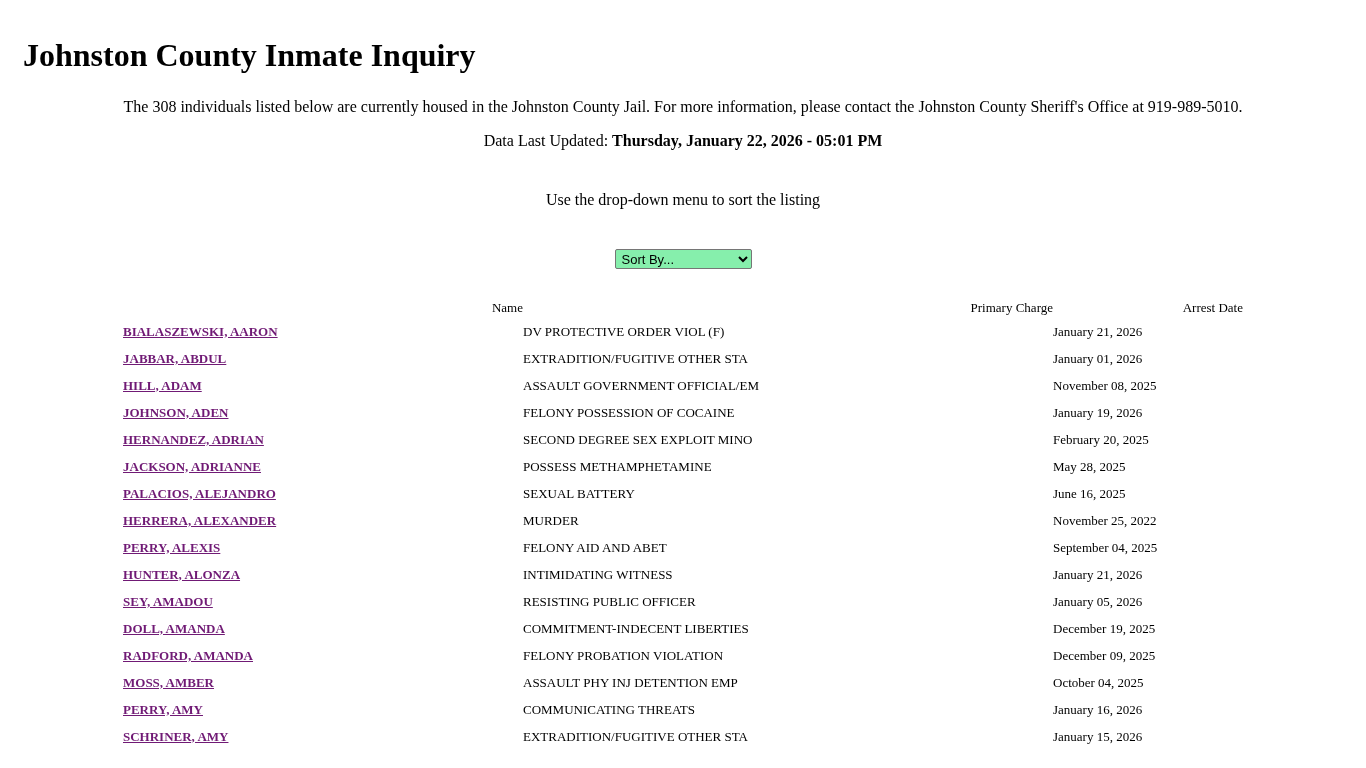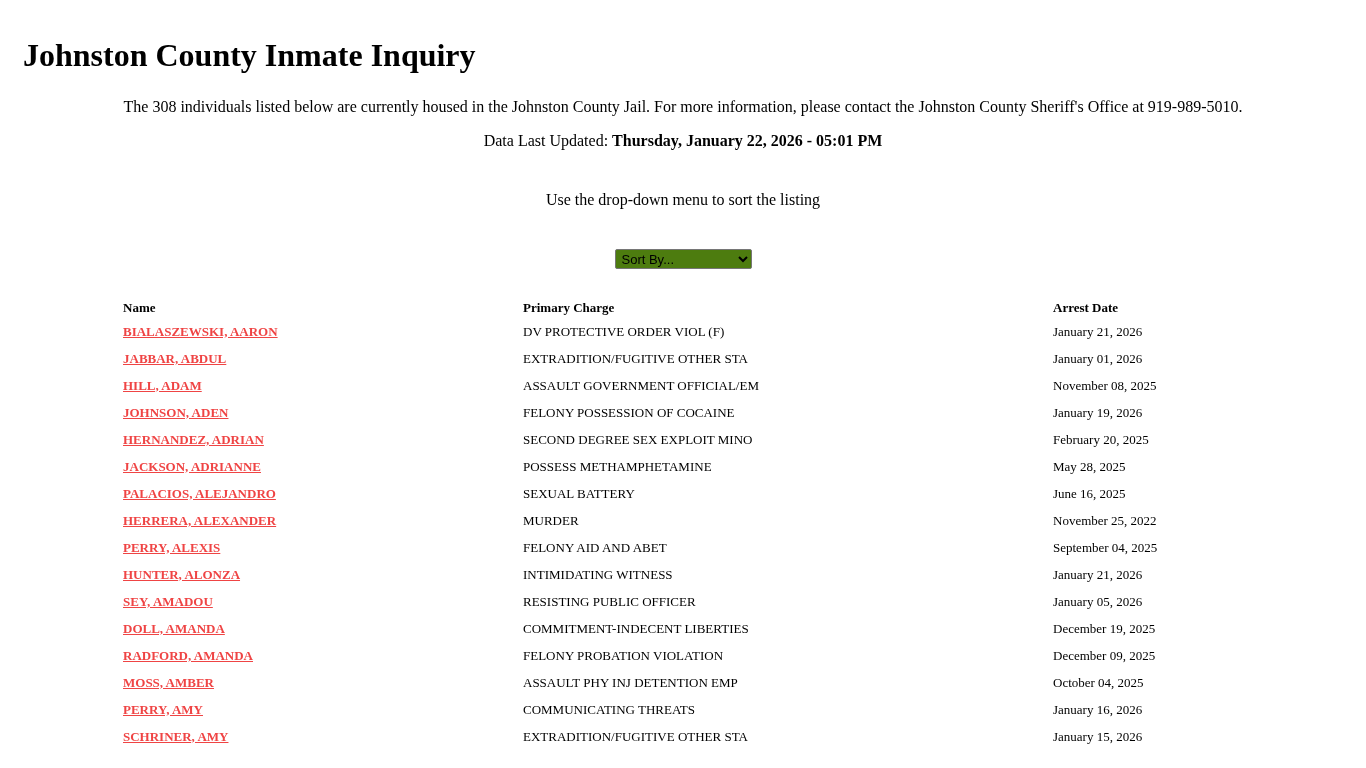--- a/index.html
+++ b/index.html
@@ -50,53 +50,53 @@
       margin-top: 38px;
       height: 22px;
     }
     .sort-select {
       width: 137px;
       height: 20px;
       font-family: "Liberation Sans", "DejaVu Sans", sans-serif;
       font-size: 13px;
       border: 1px solid #767676;
       border-radius: 2px;
-      background: #4d7c0f;
+      background: #86efac;
       color: #000;
       padding: 0 2px;
       box-sizing: border-box;
     }
     table.inmates {
       position: absolute;
       left: 123px;
       top: 298px;
       width: 1120px;
       border-collapse: collapse;
       font-size: 13px;
     }
     table.inmates th {
-      font-weight: bold;
-      text-align: left;
+      font-weight: normal;
+      text-align: right;
       height: 20px;
       padding: 0;
       font-size: 13px;
     }
     table.inmates td {
       height: 27px;
       padding: 0;
       vertical-align: middle;
       text-align: left;
       white-space: nowrap;
     }
     col.c-name { width: 400px; }
     col.c-charge { width: 530px; }
     col.c-date { width: 190px; }
     td.charge { padding-left: 9px; }
     a.inmate-link {
-      color: #ef4444;
+      color: #701a75;
       font-weight: bold;
       text-decoration: underline;
     }
   </style>
 </head>
 <body>
 
 <h1 class="page-title">Johnston County Inmate Inquiry</h1>
 
 <div class="content">

